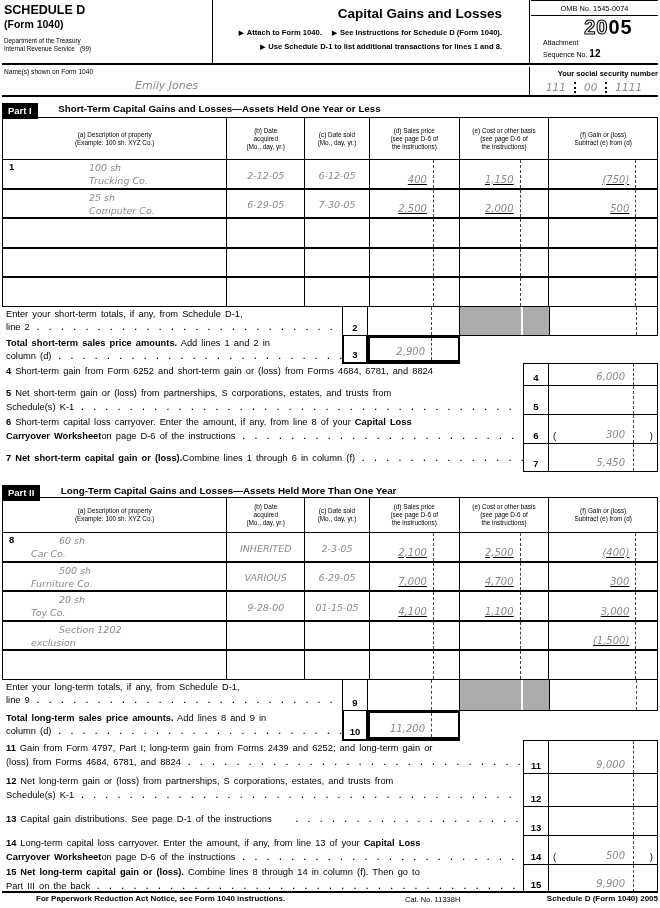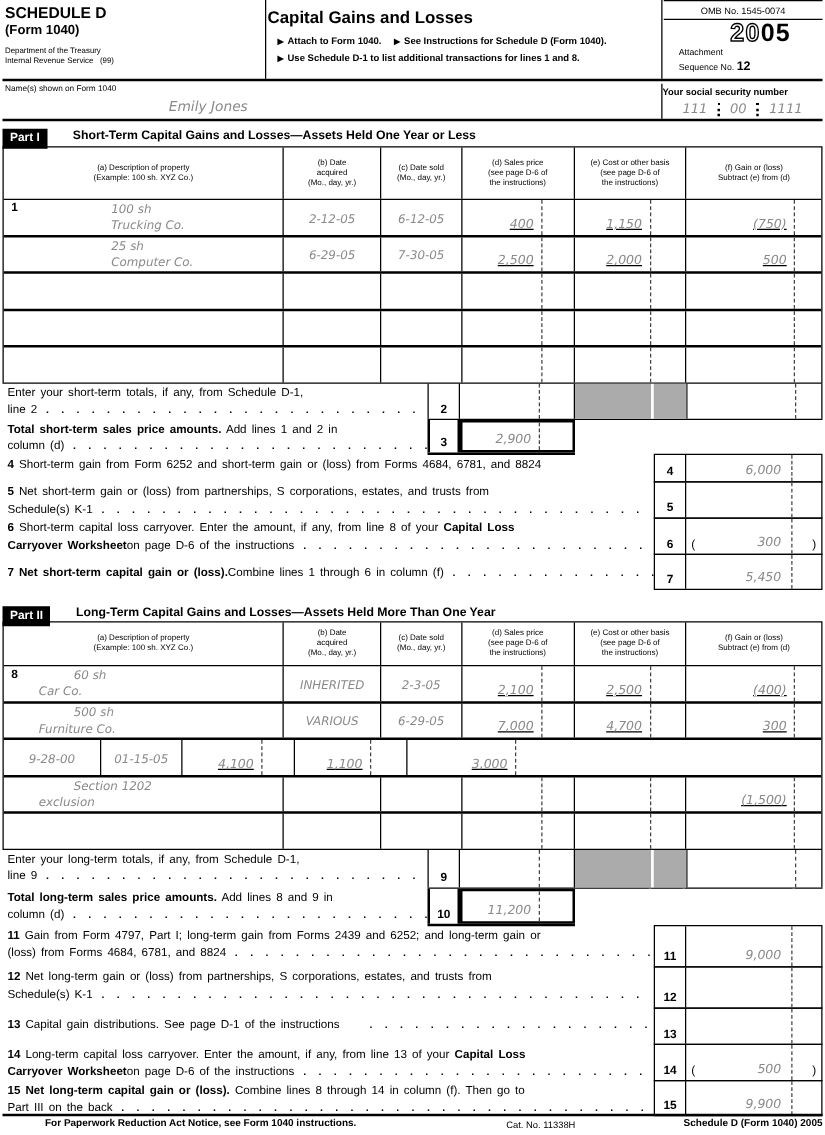--- a/index.html
+++ b/index.html
@@ -8,38 +8,38 @@
            font-family:"Liberation Sans",sans-serif; color:#000; overflow:hidden; }
   .hw { font-family:"DejaVu Sans",sans-serif; font-style:italic; color:#8a8a8a; }
 
   
   .hdr { position:absolute; top:0; left:2px; right:2px; height:65px; border-bottom:2px solid #000; }
   .hdr-left { position:absolute; left:2px; top:3px; width:205px; }
   .h-sched { font-weight:bold; font-size:12.5px; }
   .h-form  { font-size:10.5px; font-weight:bold; margin-top:1px; }
   .h-dept  { font-size:6.3px; margin-top:7px; line-height:1.25; }
   .vline { position:absolute; top:0; bottom:0; width:0; border-left:1px solid #000; }
-  .hdr-mid { position:absolute; left:212px; width:288px; top:0; height:65px; text-align:left; }
+  .hdr-mid { position:absolute; left:212px; width:288px; top:0; height:65px; text-align:right; }
   .h-title { font-weight:bold; font-size:13.5px; margin-top:6px; }
   .h-sub   { font-size:7.6px; font-weight:bold; margin-top:7px; }
   .h-sub2  { font-size:7.6px; font-weight:bold; margin-top:5px; }
   .arr { font-size:6.5px; margin:0 3px 0 8px; }
   .hdr-right { position:absolute; left:529px; right:0; top:0; height:65px; border-top:1px solid #000; }
   .omb { font-size:7.4px; text-align:center; padding:3px 0 2px; border-bottom:1px solid #000; }
   .year { text-align:center; font-size:20px; font-weight:bold; line-height:20px; margin-top:1px; letter-spacing:1px;}
   .y-out { color:#fff;margin-left:28px; -webkit-text-stroke:1.1px #000; }
   .attach { font-size:7px; padding-left:12px; line-height:1.3; margin-top:1px; }
   .seqno { font-size:10px; font-weight:bold; }
 
   
   .nameband { position:absolute; top:67px; left:2px; right:2px; height:30px; border-bottom:2.5px solid #000; }
   .name-label { position:absolute; left:2px; top:1px; font-size:6.6px; }
   .name-value { position:absolute; left:133px; top:12px; font-size:11px; }
   .ssn-box { position:absolute; left:527px; right:0; top:0; bottom:0; border-left:1.5px solid #000; }
-  .ssn-label { font-size:7.5px; font-weight:bold; text-align:left; padding-top:2px; }
+  .ssn-label { font-size:7.5px; font-weight:bold; text-align:right; padding-top:2px; }
   .ssn-vals { display:flex; align-items:center; justify-content:center; margin-top:3px; font-size:10.5px; }
   .ssn-sep { width:0; border-left:2px dotted #000; height:11px; margin:0 8px; }
 
   
   .pbar { position:absolute; left:2px; right:2px; height:16px; }
   .pbadge { display:inline-block; background:#000; color:#fff; font-weight:bold;
             font-size:9.5px; padding:2px 6px 3px 6px; }
   .ptitle { font-weight:bold; font-size:9.8px; margin-left:16px; vertical-align:2px; }
 
   
@@ -515,20 +515,24 @@
         </div>
       <div class="cf">
           <div class="dol">
             <span class="hw">300</span>
           </div>
           <div class="cts"></div>
         </div>
     </div>
 
     <div class="erow">
+      <div class="cad">
+        <span class="d1 hw">20 sh</span>
+        <span class="d2 hw">Toy Co.</span>
+      </div>
       <div class="cb">
           <span class="hw">9-28-00</span>
         </div>
       <div class="cc">
           <span class="hw">01-15-05</span>
         </div>
       <div class="cd">
           <div class="dol">
             <span class="hw">4,100</span>
           </div>

